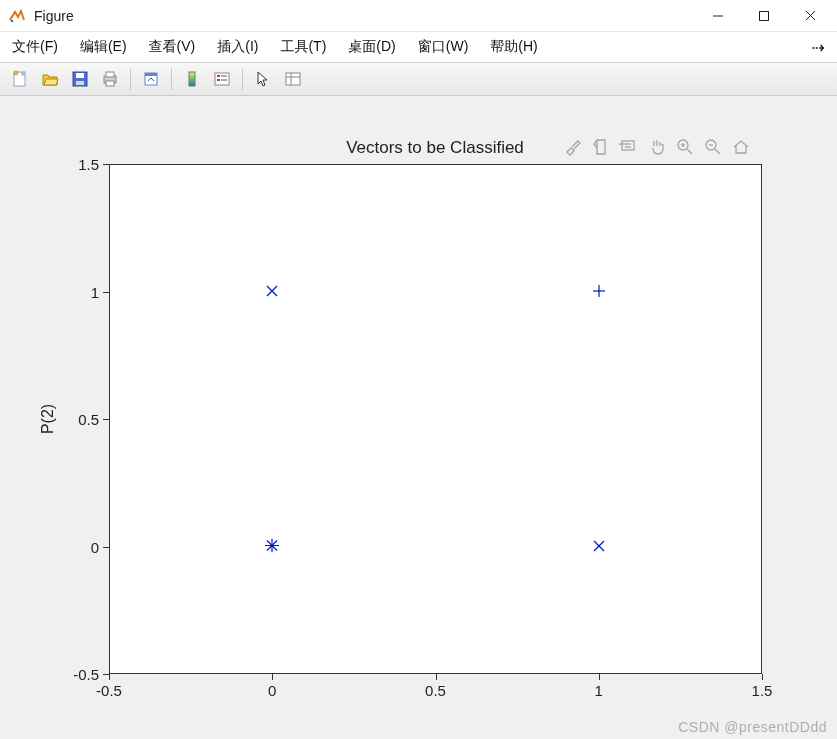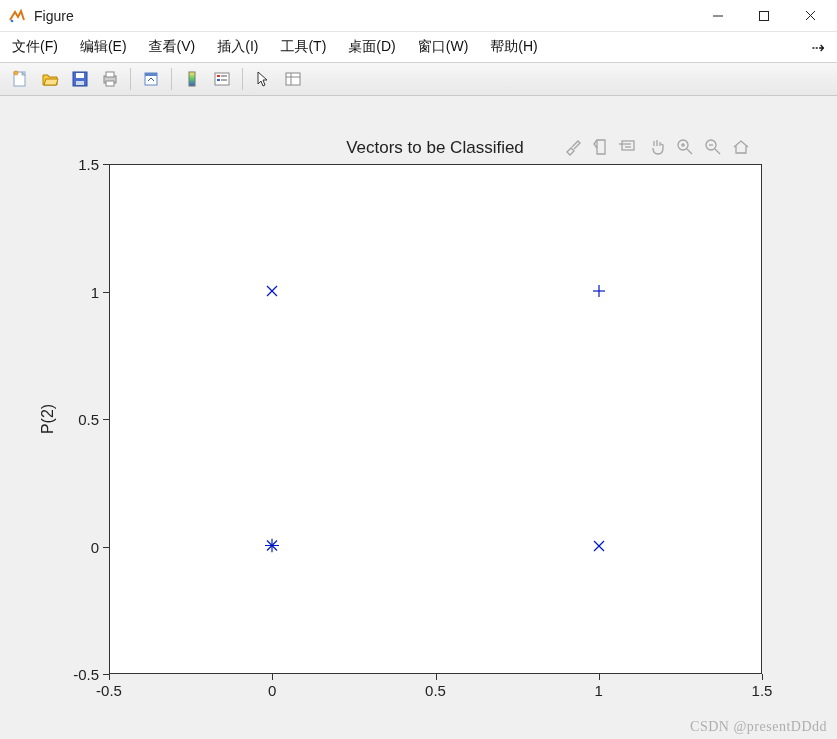--- a/index.html
+++ b/index.html
@@ -131,21 +131,20 @@
   }
   .marker svg { stroke: #0018c6; fill: none; stroke-width: 1.2; }
   
   .watermark {
     position: absolute;
     right: 10px; bottom: 4px;
     color: rgba(120,120,120,0.55);
     font-size: 14px;
     letter-spacing: 0.5px;
     user-select: none;
-    font-family: Liberation Serif, serif;
   }
 </style>
 </head>
 <body>
 
 <div class="titlebar">
   <span class="app-icon">
     <svg viewBox="0 0 18 18" width="18" height="18">
       <path d="M2 13 L7 5 L10 10 L13 4 L16 13" stroke="#d97a17" stroke-width="2" fill="none"></path>
       <circle cx="4" cy="14" r="1.3" fill="#3a6fd8"></circle>

